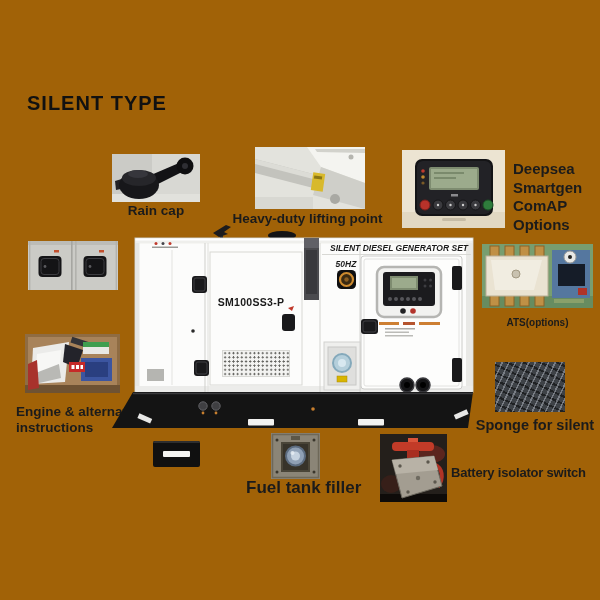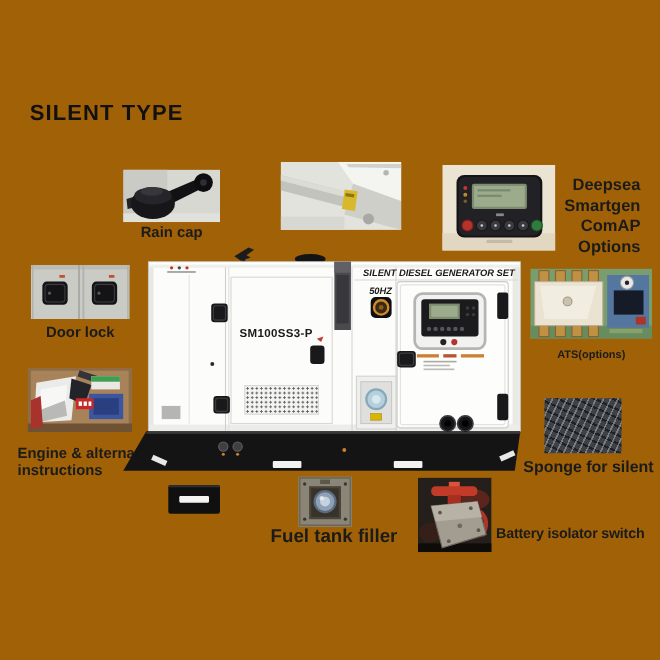--- a/index.html
+++ b/index.html
@@ -57,20 +57,21 @@
       <polygon points="66,20 110,36 110,62 58,48" fill="#cfcfc9"></polygon>
       <polygon points="0,12 62,28 62,42 0,26" fill="#c3c3bd"></polygon>
       <polygon points="0,12 62,28 62,33 0,17" fill="#dcdcd6"></polygon>
       <rect x="57" y="26" width="12" height="18" fill="#d8b92c" transform="rotate(8 63 35)"></rect>
       <rect x="59" y="29" width="8" height="3" fill="#8a7614" transform="rotate(8 63 31)"></rect>
       <circle cx="80" cy="52" r="5" fill="#a9a9a3"></circle>
       <circle cx="96" cy="10" r="2.5" fill="#b5b5af"></circle>
       <rect y="50" width="58" height="12" fill="#d8d8d2"></rect>
     </svg>
   </div>
+  <div class="abs callout-label" style="left:225px;top:211px;width:165px;">Heavy-duty lifting point</div>
 
   <div class="photo" style="left:402px;top:150px;width:103px;height:78px;">
     <svg width="103" height="78" viewBox="0 0 103 78">
       <rect width="103" height="78" fill="#ece4d2"></rect>
       <rect y="62" width="103" height="16" fill="#e2d8c2"></rect>
       <rect x="40" y="68" width="24" height="3" rx="1.5" fill="#c6bca6"></rect>
       <rect x="13" y="9" width="78" height="57" rx="7" fill="#141416"></rect>
       <rect x="15" y="11" width="74" height="53" rx="6" fill="#222226"></rect>
       <rect x="27" y="17" width="50" height="23" rx="2" fill="#7e8c70"></rect>
       <rect x="29" y="19" width="46" height="19" fill="#9cab8c"></rect>
@@ -85,21 +86,21 @@
       <circle cx="48.5" cy="55" r="5" fill="#3a3a3e" stroke="#161618" stroke-width="1"></circle>
       <circle cx="61" cy="55" r="5" fill="#3a3a3e" stroke="#161618" stroke-width="1"></circle>
       <circle cx="73.5" cy="55" r="5" fill="#3a3a3e" stroke="#161618" stroke-width="1"></circle>
       <circle cx="86" cy="55" r="5" fill="#2f7d3c" stroke="#1c4f25" stroke-width="1"></circle>
       <circle cx="36" cy="55" r="1.2" fill="#cfcfcf"></circle>
       <circle cx="48.5" cy="55" r="1.2" fill="#cfcfcf"></circle>
       <circle cx="61" cy="55" r="1.2" fill="#cfcfcf"></circle>
       <circle cx="73.5" cy="55" r="1.2" fill="#cfcfcf"></circle>
     </svg>
   </div>
-  <div class="abs" style="left:513px;top:160px;text-align:right;">
+  <div class="abs" style="left:513px;top:160px;">
     <div class="opt-line">Deepsea</div>
     <div class="opt-line">Smartgen</div>
     <div class="opt-line">ComAP</div>
     <div class="opt-line">Options</div>
   </div>
 
   <div class="photo" style="left:28px;top:241px;width:90px;height:49px;">
     <svg width="90" height="49" viewBox="0 0 90 49">
       <rect width="90" height="49" fill="#cbcbc6"></rect>
       <rect width="90" height="4" fill="#bcbcb7"></rect>
@@ -110,21 +111,20 @@
       <rect x="26" y="9" width="5" height="2.5" fill="#c2502e"></rect>
       <rect x="71" y="9" width="5" height="2.5" fill="#c2502e"></rect>
       <rect x="10.5" y="15" width="23" height="21" rx="4" fill="#141416"></rect>
       <rect x="13" y="17.5" width="18" height="16" rx="3" fill="none" stroke="#3c3c40" stroke-width="1"></rect>
       <circle cx="17" cy="25.5" r="1.4" fill="#5a5a5e"></circle>
       <rect x="55.5" y="15" width="23" height="21" rx="4" fill="#141416"></rect>
       <rect x="58" y="17.5" width="18" height="16" rx="3" fill="none" stroke="#3c3c40" stroke-width="1"></rect>
       <circle cx="62" cy="25.5" r="1.4" fill="#5a5a5e"></circle>
     </svg>
   </div>
-  <div class="abs callout-label" style="left:23px;top:294px;width:100px;">Door lock</div>
 
   <div class="photo" style="left:482px;top:244px;width:111px;height:64px;">
     <svg width="111" height="64" viewBox="0 0 111 64">
       <rect width="111" height="64" fill="#789e70"></rect>
       <rect y="52" width="111" height="12" fill="#678c60"></rect>
       <rect x="8" y="2" width="9" height="13" fill="#c09045" stroke="#8a6227" stroke-width="1"></rect>
       <rect x="23" y="2" width="9" height="13" fill="#c09045" stroke="#8a6227" stroke-width="1"></rect>
       <rect x="38" y="2" width="9" height="13" fill="#c09045" stroke="#8a6227" stroke-width="1"></rect>
       <rect x="53" y="2" width="9" height="13" fill="#c09045" stroke="#8a6227" stroke-width="1"></rect>
       <rect x="8" y="49" width="9" height="13" fill="#c09045" stroke="#8a6227" stroke-width="1"></rect>
@@ -208,21 +208,21 @@
       <rect x="27" y="16" width="12" height="10" fill="#a82e20"></rect>
       <polygon points="12,26 54,22 62,52 22,64" fill="#a39d91" stroke="#6e6a60" stroke-width="1"></polygon>
       <polygon points="12,26 54,22 58,36 16,40" fill="#b8b2a6"></polygon>
       <circle cx="20" cy="32" r="1.7" fill="#5c584e"></circle>
       <circle cx="48" cy="28" r="1.7" fill="#5c584e"></circle>
       <circle cx="55" cy="48" r="1.7" fill="#5c584e"></circle>
       <circle cx="28" cy="58" r="1.7" fill="#5c584e"></circle>
       <circle cx="38" cy="44" r="2.2" fill="#6e6a60"></circle>
     </svg>
   </div>
-  <div class="abs callout-label left" style="left:451px;top:466px;width:144px;font-size:13px;letter-spacing:-0.2px;margin-top:12px;">Battery isolator switch</div>
+  <div class="abs callout-label left" style="left:451px;top:466px;width:144px;font-size:13px;letter-spacing:-0.2px;">Battery isolator switch</div>
 
   <div class="abs" style="left:100px;top:220px;width:385px;height:215px;">
     <svg width="385" height="215" viewBox="0 0 385 215">
 
       <rect x="120" y="11" width="3" height="8" fill="#2a2a2c"></rect>
       <path d="M113,13 L126,5 L131,7 L124,12 L128,14 L119,17 Z" fill="#1c1c1e"></path>
       <ellipse cx="182" cy="15.5" rx="14" ry="4.5" fill="#141416"></ellipse>
 
       <rect x="35" y="18" width="338" height="154" fill="#fcfcfb" stroke="#c6c6c2" stroke-width="1"></rect>
       <rect x="35.5" y="18.5" width="337" height="5" fill="#efefec"></rect>

